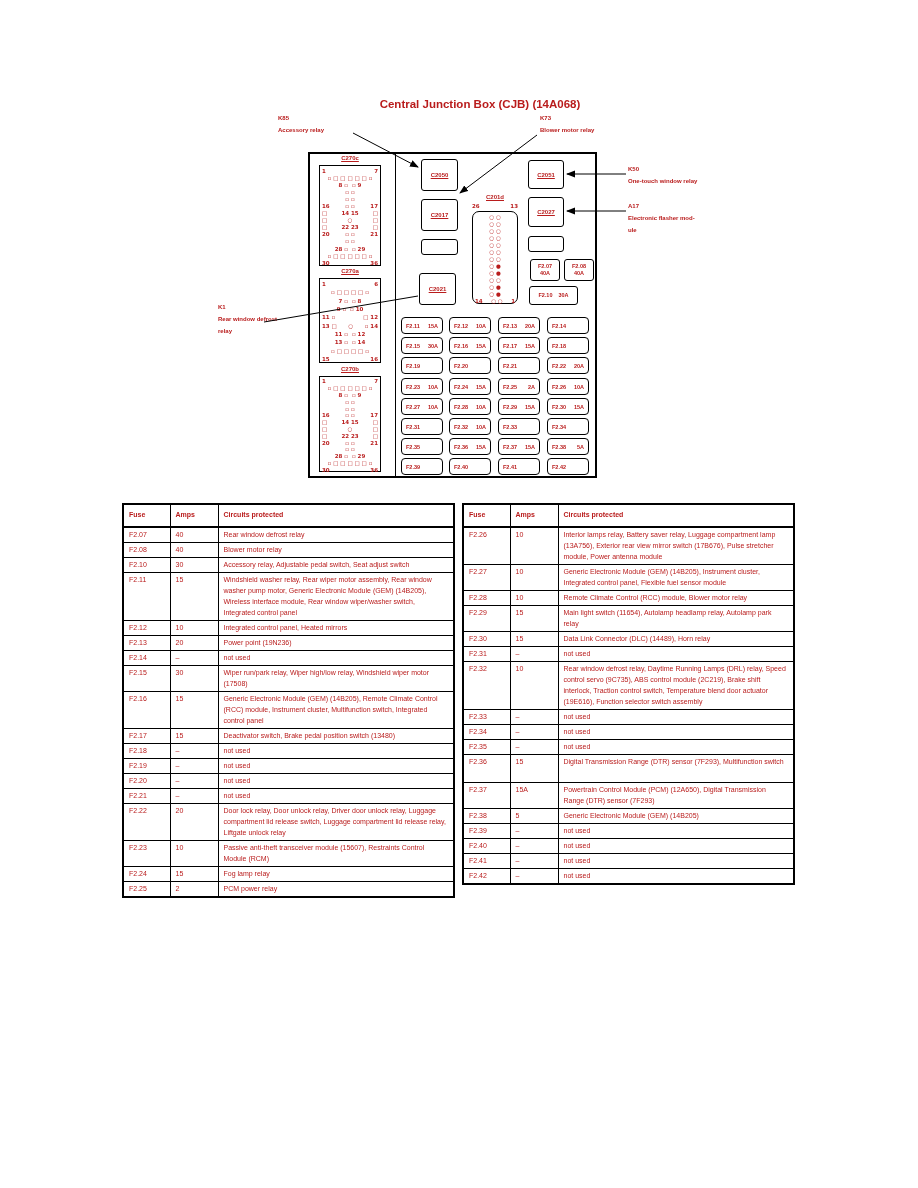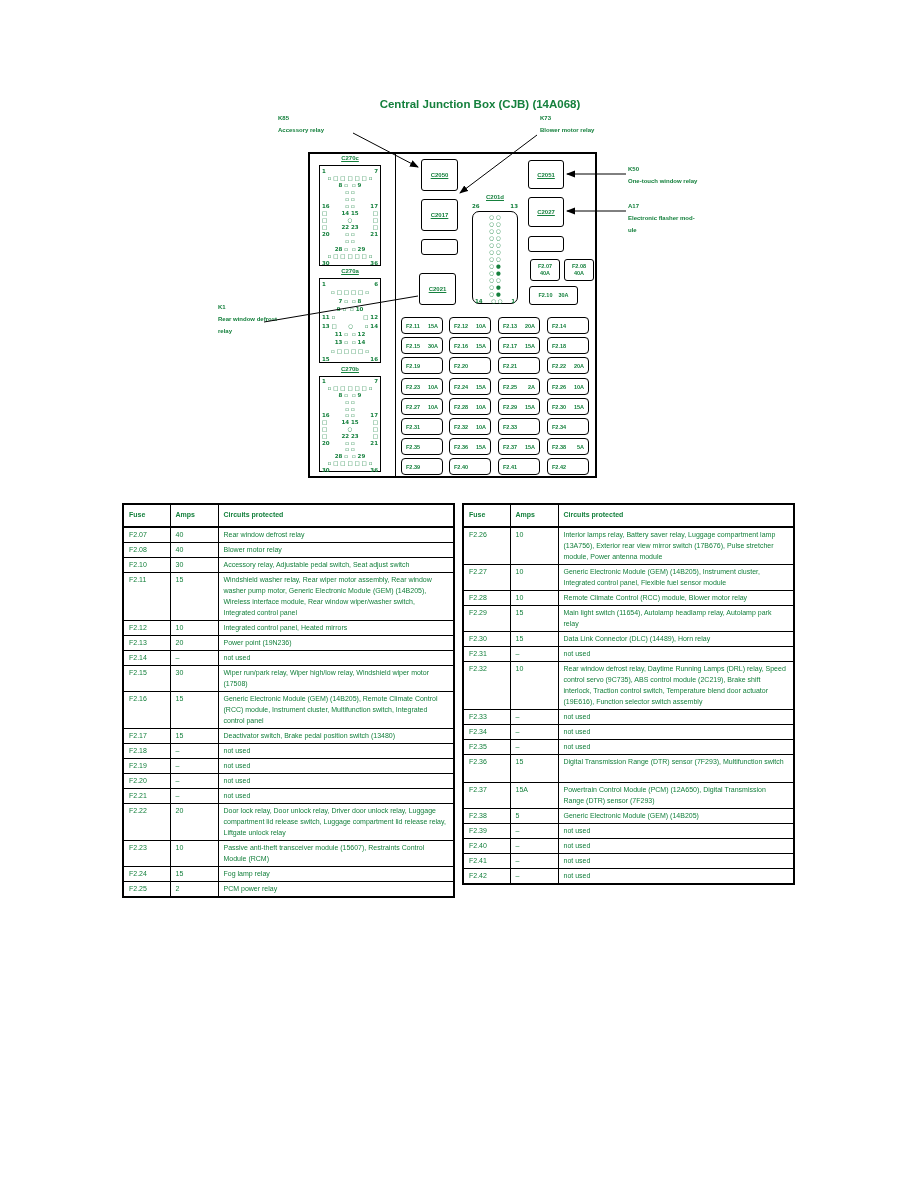--- a/index.html
+++ b/index.html
@@ -1,17 +1,17 @@
 <!DOCTYPE html>
 <html><head>
 <meta charset="utf-8">
 <style>
   html,body{margin:0;padding:0;background:#fff;}
   .canvas{position:relative;width:918px;height:1188px;background:#fff;overflow:hidden;
-          font-family:"Liberation Sans",sans-serif;color:#15803d;}
+          font-family:"Liberation Sans",sans-serif;color:#b91c1c;}
   *{box-sizing:border-box;}
 
   .page-title{position:absolute;left:30px;top:98px;width:900px;text-align:center;
               font-size:11.5px;font-weight:bold;}
 
   
   .cjb-outline{position:absolute;left:308px;top:152px;width:289px;height:326px;
                border:2px solid #000;background:#fff;}
   .cjb-divider{position:absolute;left:395px;top:154px;width:1px;height:322px;background:#000;}
 

